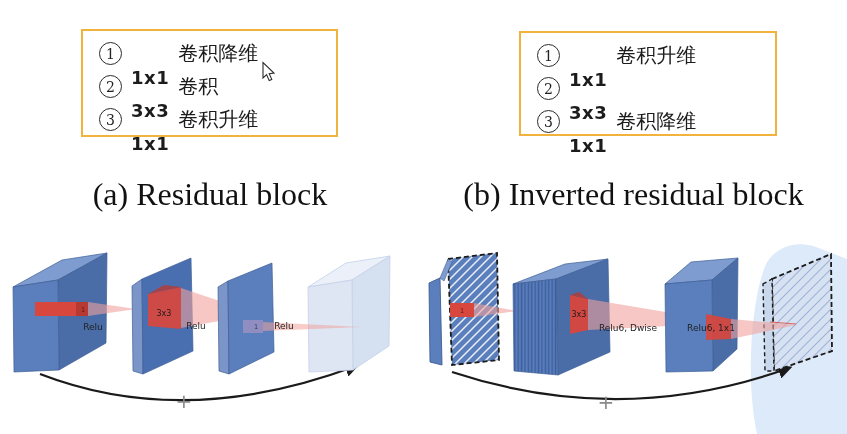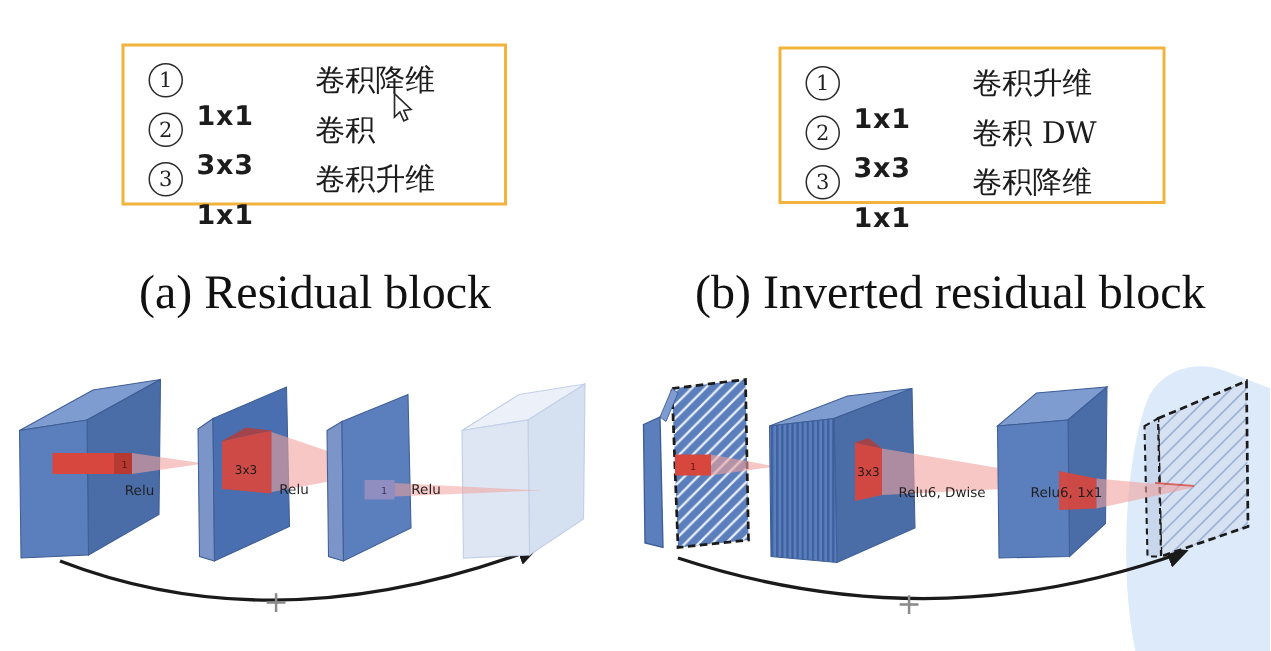--- a/index.html
+++ b/index.html
@@ -5,21 +5,21 @@
   html,body{margin:0;padding:0;background:#fff;}
   #stage{position:relative;width:847px;height:434px;background:#fff;overflow:hidden;
          font-family:"DejaVu Sans",sans-serif;}
   .legend{position:absolute;border:2.5px solid var(--c-legend-border);background:#fff;
           box-sizing:border-box;padding:6px 0 0 16px;}
   .legend-row{display:flex;align-items:center;height:33px;gap:9px;}
   .circ{width:21px;height:21px;border:1.6px solid #2b2b2b;border-radius:50%;
         display:inline-flex;align-items:center;justify-content:center;flex:0 0 auto;
         font:14px "DejaVu Serif",serif;color:#222;}
   .conv{font:bold 18px "DejaVu Sans",sans-serif;color:#1c1c1c;letter-spacing:0.5px;margin-top:47px;}
-  .desc{font:20px "DejaVu Serif",serif;color:#1c1c1c;margin-left:32px;}
+  .desc{font:20px "DejaVu Serif",serif;color:#1c1c1c;}
   .caption{position:absolute;top:176px;height:42px;text-align:center;
            font:32px "Liberation Serif","DejaVu Serif",serif;color:#111;}
   #caption-a{left:0;width:420px;}
   #caption-b{left:420px;width:427px;}
   svg text{font-family:"DejaVu Sans",sans-serif;}
   .lab{font-size:9px;fill:var(--c-text);}
   .klab{font-size:8px;fill:#201a1a;}
   .tiny{font-size:6.5px;fill:#5a1512;}
   .plus{font-size:20px;fill:var(--c-plus);}
 </style>
@@ -48,21 +48,20 @@
 
   <div class="legend" id="legend-right" style="left:519px;top:31px;width:258px;height:105px;">
     <div class="legend-row">
       <span class="circ">1</span>
       <span class="conv">1x1</span>
       <span class="desc">卷积升维</span>
     </div>
     <div class="legend-row">
       <span class="circ">2</span>
       <span class="conv">3x3</span>
-      <span class="desc">卷积 DW</span>
     </div>
     <div class="legend-row">
       <span class="circ">3</span>
       <span class="conv">1x1</span>
       <span class="desc">卷积降维</span>
     </div>
   </div>
 
   <div class="caption" id="caption-b">(b) Inverted residual block</div>
   <div class="caption" id="caption-a">(a) Residual block</div>

